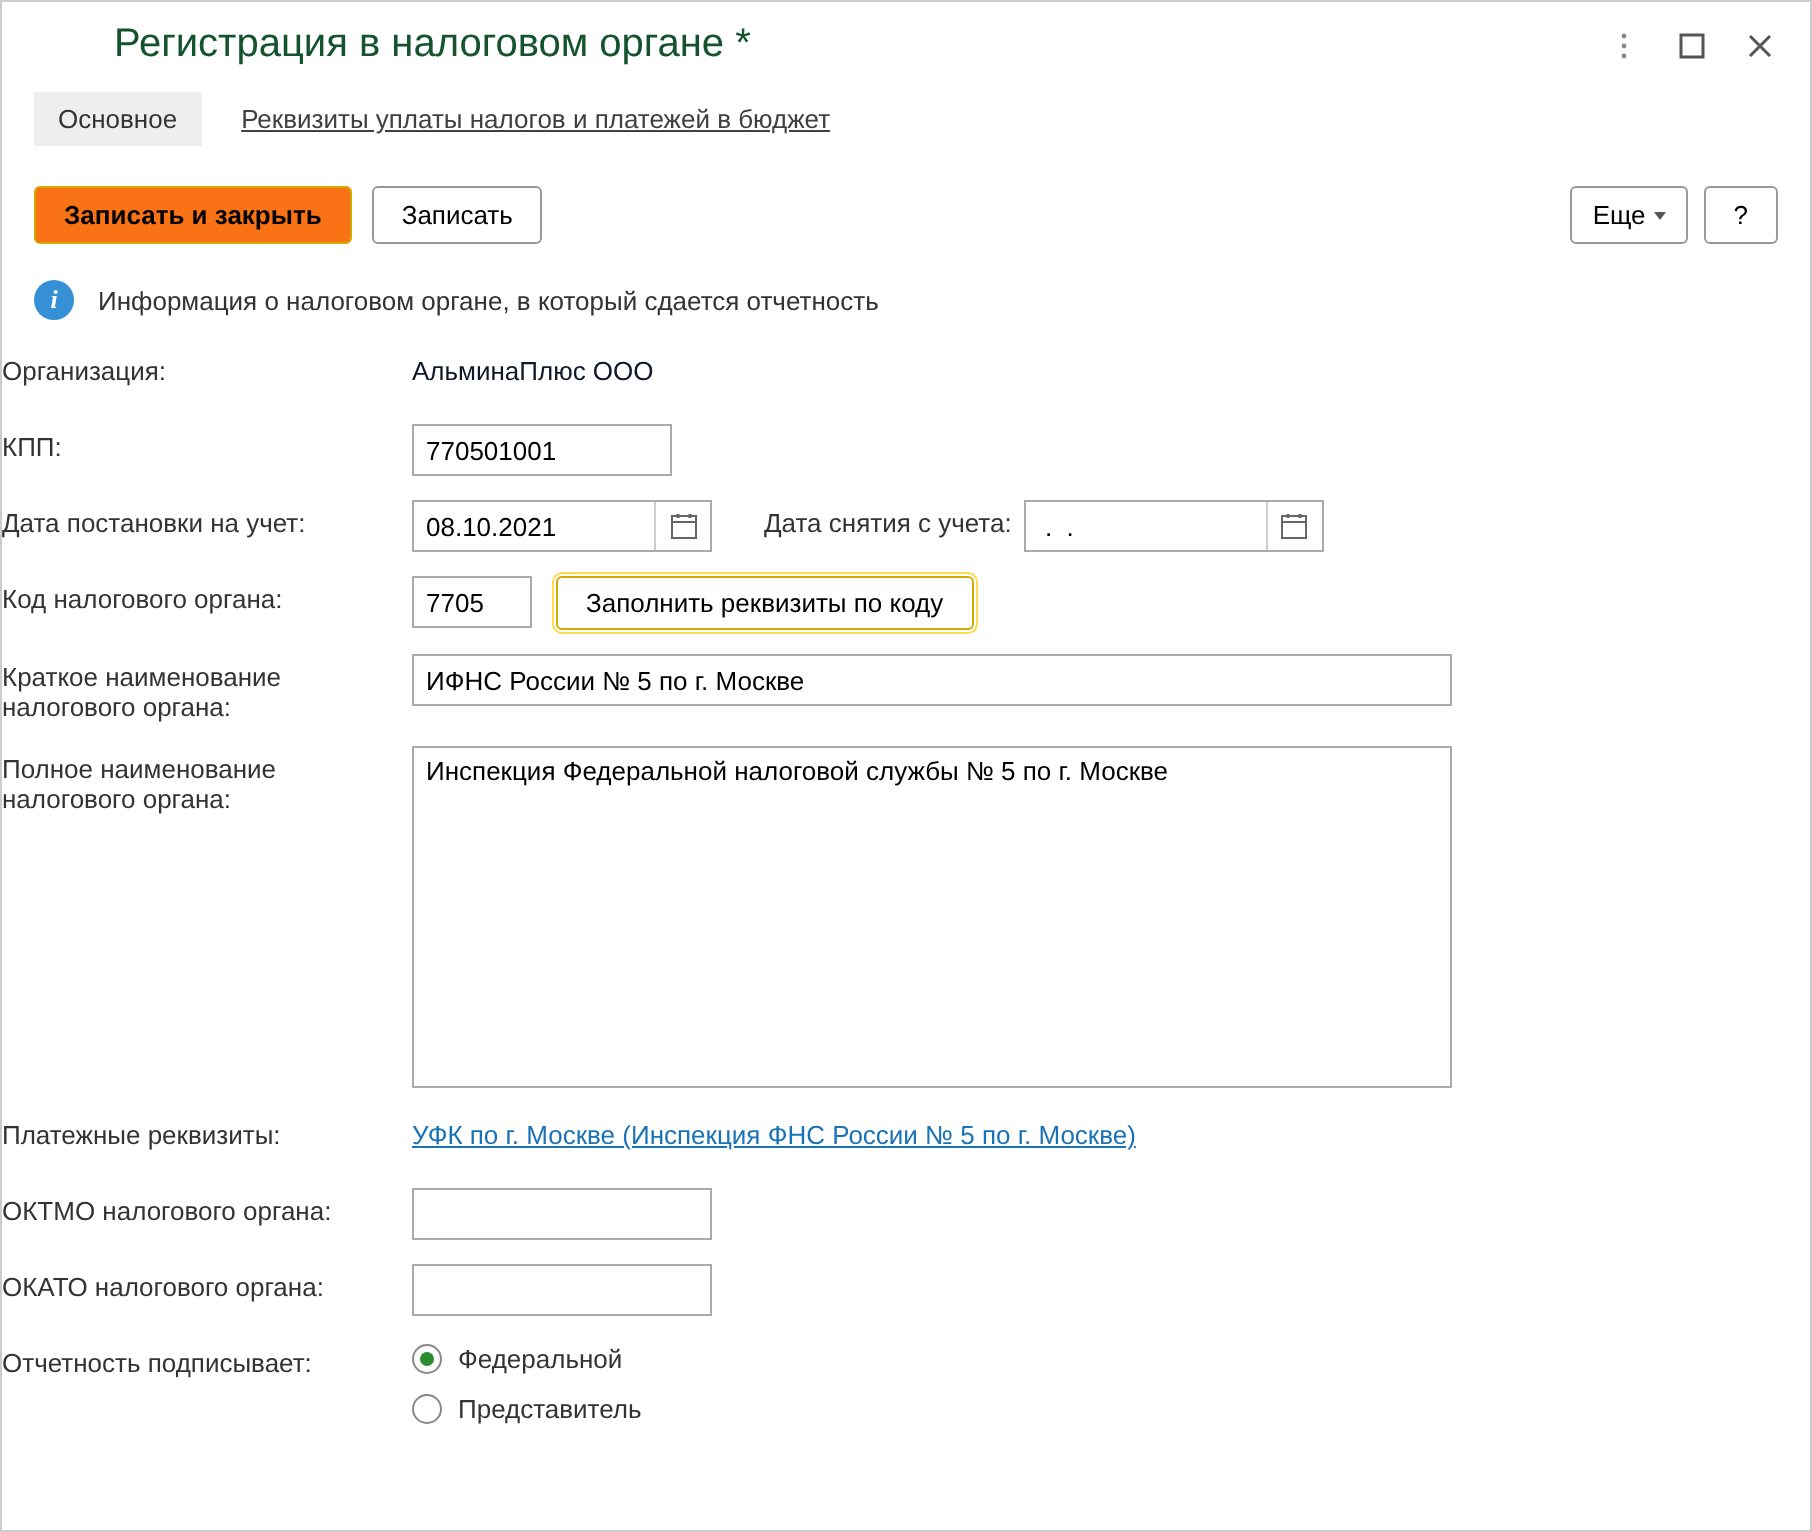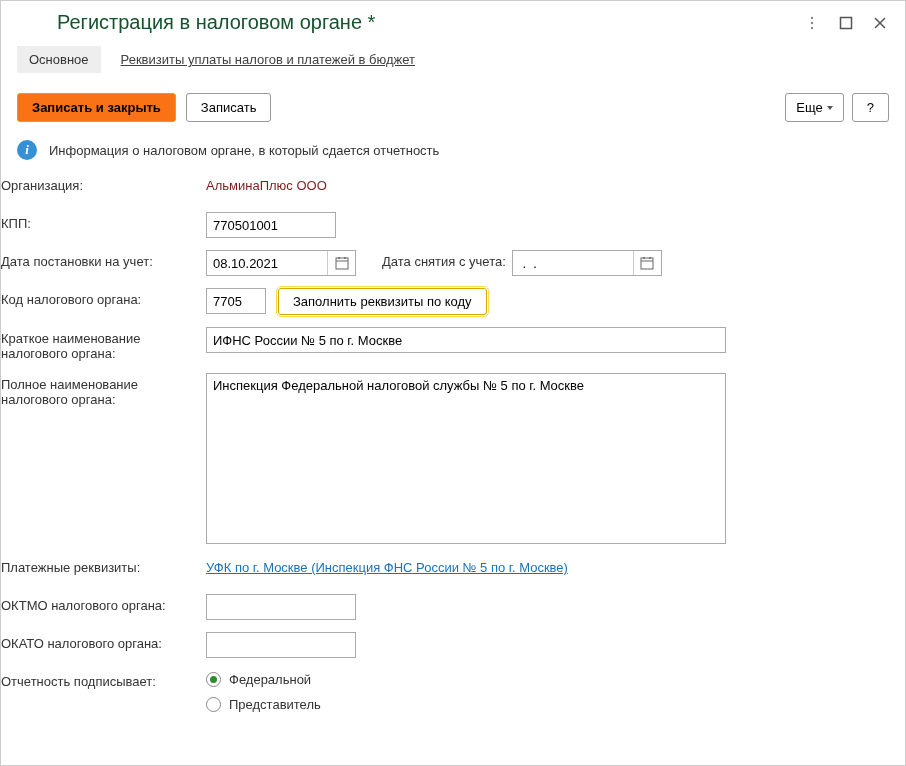--- a/index.html
+++ b/index.html
@@ -17,21 +17,21 @@
 .toolbar { display: flex; padding: 8px 16px; gap: 10px; align-items: center; }
 .btn { border: 1px solid #999; background: #fff; padding: 6px 14px; font-size: 13px; cursor: pointer; border-radius: 3px; }
 .btn-primary { background: #f97316; border: 1px solid #d4a900; font-weight: bold; }
 .btn-more { padding: 6px 10px; display: inline-flex; align-items: center; gap: 4px; }
 .toolbar-right { margin-left: auto; display: flex; gap: 8px; }
 .info-bar { display: flex; align-items: center; gap: 12px; padding: 10px 16px; }
 .info-icon { width: 20px; height: 20px; border-radius: 50%; background: #3690d6; display: flex; align-items: center; justify-content: center; color: #fff; font-weight: bold; font-size: 13px; font-style: italic; font-family: Georgia, serif; }
 .form { padding: 4px 0; }
 .row { display: flex; align-items: flex-start; margin-bottom: 12px; min-height: 26px; }
 .label { width: 205px; padding-top: 4px; color: #333; flex-shrink: 0; }
-.value-link { color: #7f1d1d; padding-top: 4px; }
+.value-link { color: #0f172a; padding-top: 4px; }
 .input { border: 1px solid #aaa; padding: 4px 6px; font-size: 13px; height: 26px; font-family: inherit; }
 .textarea { border: 1px solid #aaa; padding: 4px 6px; font-size: 13px; font-family: inherit; resize: none; }
 .date-wrap { display: inline-flex; border: 1px solid #aaa; height: 26px; }
 .date-wrap .input { border: none; height: 24px; }
 .date-btn { width: 28px; border: none; border-left: 1px solid #ccc; background: #fff; cursor: pointer; display: flex; align-items: center; justify-content: center; }
 .date-btn svg { width: 14px; height: 14px; }
 .link-blue { color: #1a73b7; text-decoration: underline; cursor: pointer; }
 .radio-group { display: flex; flex-direction: column; gap: 10px; padding-top: 2px; }
 .radio-item { display: flex; align-items: center; gap: 8px; cursor: pointer; }
 .radio { width: 15px; height: 15px; border: 1px solid #888; border-radius: 50%; display: inline-flex; align-items: center; justify-content: center; }

